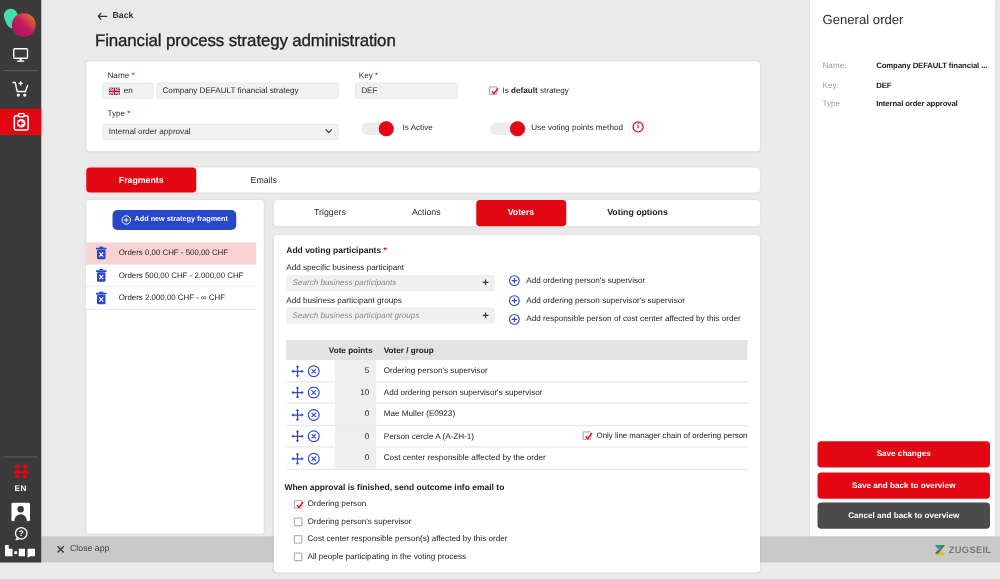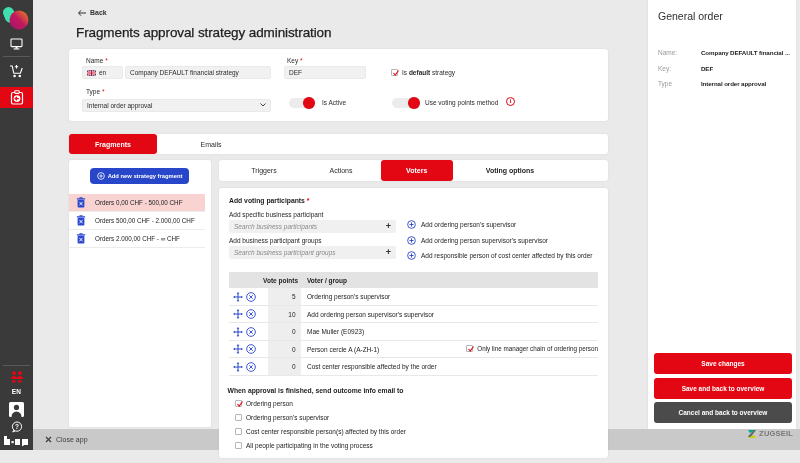--- a/index.html
+++ b/index.html
@@ -11,21 +11,21 @@
   .sidebar { left:0; top:0; width:33px; height:450px; background:#3a3a3a; z-index:30; }
   .sb-logo { left:3px; top:5px; width:27px; height:26px; }
   .sb-icon { left:0; width:33px; display:flex; justify-content:center; align-items:center; }
   .sb-divider { left:3px; width:27px; height:1px; background:#5a5a5a; }
   .sb-active { left:0; top:87px; width:33px; height:21px; background:#e30613; display:flex; justify-content:center; align-items:center; }
   .sb-lang { left:0; top:388px; width:33px; text-align:center; color:#fff; font-size:6.5px; font-weight:bold; letter-spacing:.3px; }
 
   
   .footer { left:33px; top:429px; width:767px; height:21px; background:#c9c9c9; z-index:10; }
   .close-app { left:12px; top:0; height:21px; display:flex; align-items:center; gap:4px; color:#3d3d3d; font-size:7px; cursor:default; }
-  .brand { right:7px; top:0; height:21px; display:flex; gap:2px; }
+  .brand { right:7px; top:0; height:21px; display:flex; align-items:center; gap:2px; }
   .brand-text { font-size:7.5px; font-weight:bold; color:#787878; letter-spacing:.2px; }
 
   
   .back { left:78px; top:9px; display:flex; align-items:center; gap:4px; font-size:7px; font-weight:bold; color:#333; z-index:5; }
   .page-title { left:76px; top:25px; font-size:13.5px; font-weight:500; color:#202020; letter-spacing:-0.1px; -webkit-text-stroke:0.25px #202020; z-index:5; }
 
   
   .card { background:#fff; border-radius:3px; box-shadow:0 0 2px rgba(0,0,0,.10); }
 
   
@@ -193,21 +193,21 @@
     <span class="brand-text">ZUGSEIL</span>
   </div>
 </div>
 
 <div class="abs back">
   <svg width="8" height="6" viewBox="0 0 8 6">
     <path d="M3 0.3 L0.6 3 L3 5.7 M0.8 3 H8" stroke="#333" stroke-width="1" fill="none"></path>
   </svg>
   <span>Back</span>
 </div>
-<div class="abs page-title">Fragments approval strategy administration</div>
+<div class="abs page-title">Financial process strategy administration</div>
 
 <div class="abs card form-card">
   <div class="flabel" style="left:17px; top:8px;"><span>Name</span><span class="req"> *</span></div>
 
   <div class="finput" style="left:13px; top:17px; width:41px;">
     <svg width="9" height="6" viewBox="0 0 9 6" style="margin-right:3px;">
       <rect width="9" height="6" fill="#23366f"></rect>
       <path d="M0 0 L9 6 M9 0 L0 6" stroke="#fff" stroke-width="1.4"></path>
       <path d="M0 0 L9 6 M9 0 L0 6" stroke="#c8102e" stroke-width="0.6"></path>
       <path d="M4.5 0 V6 M0 3 H9" stroke="#fff" stroke-width="2"></path>

